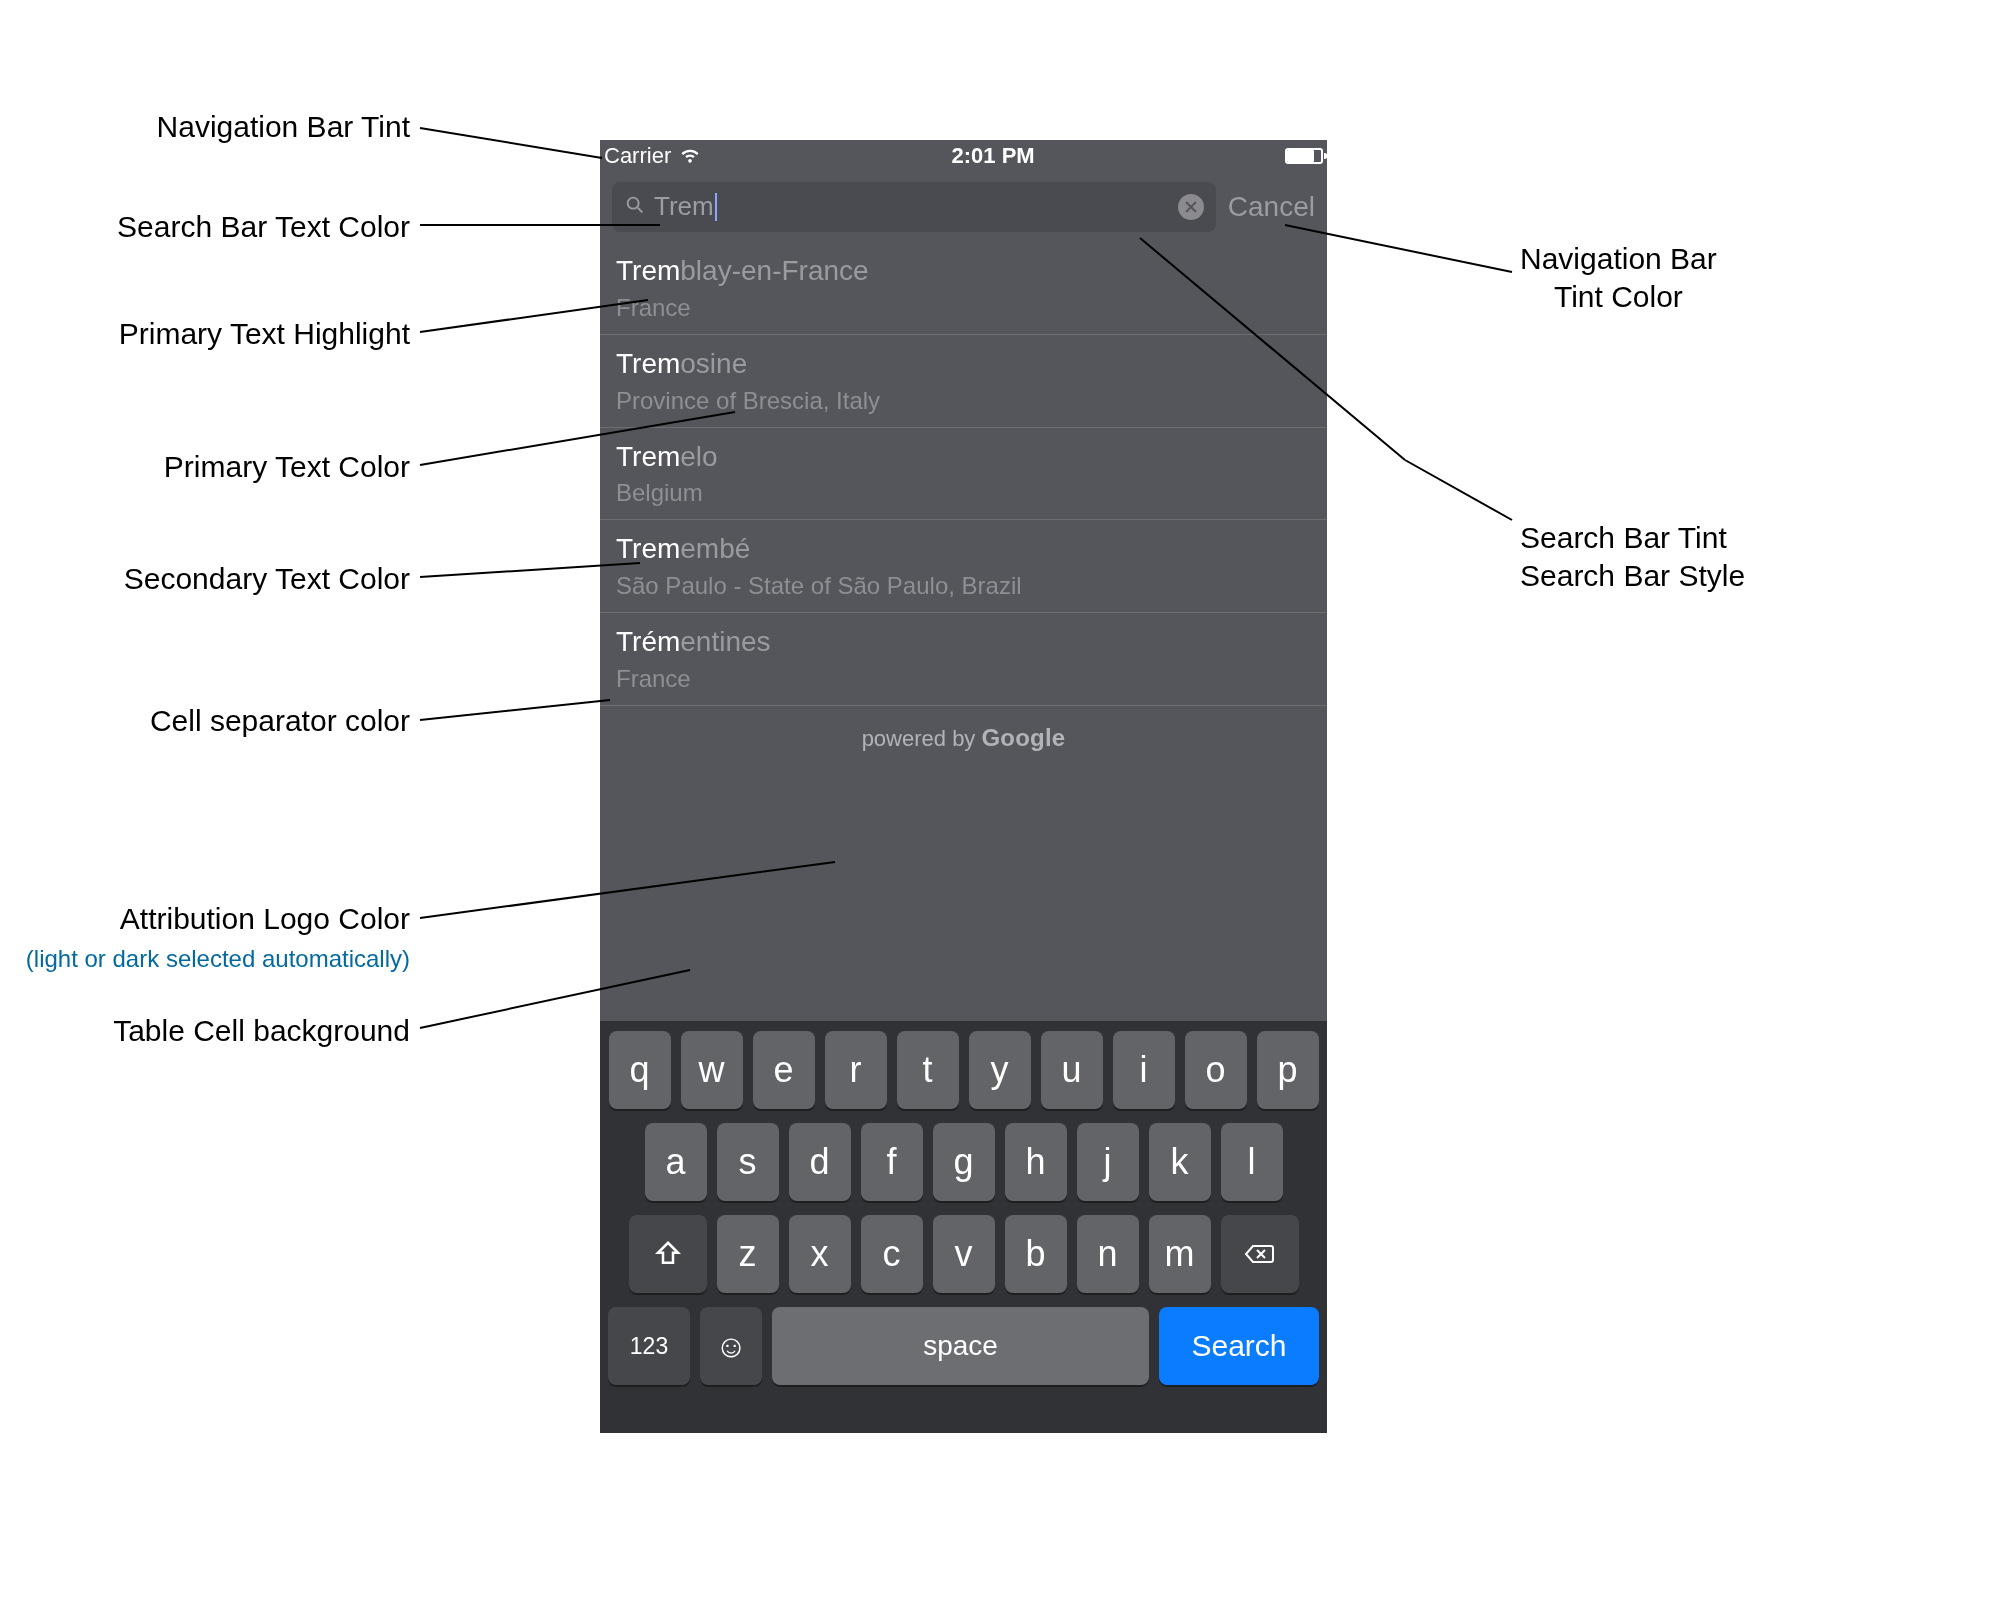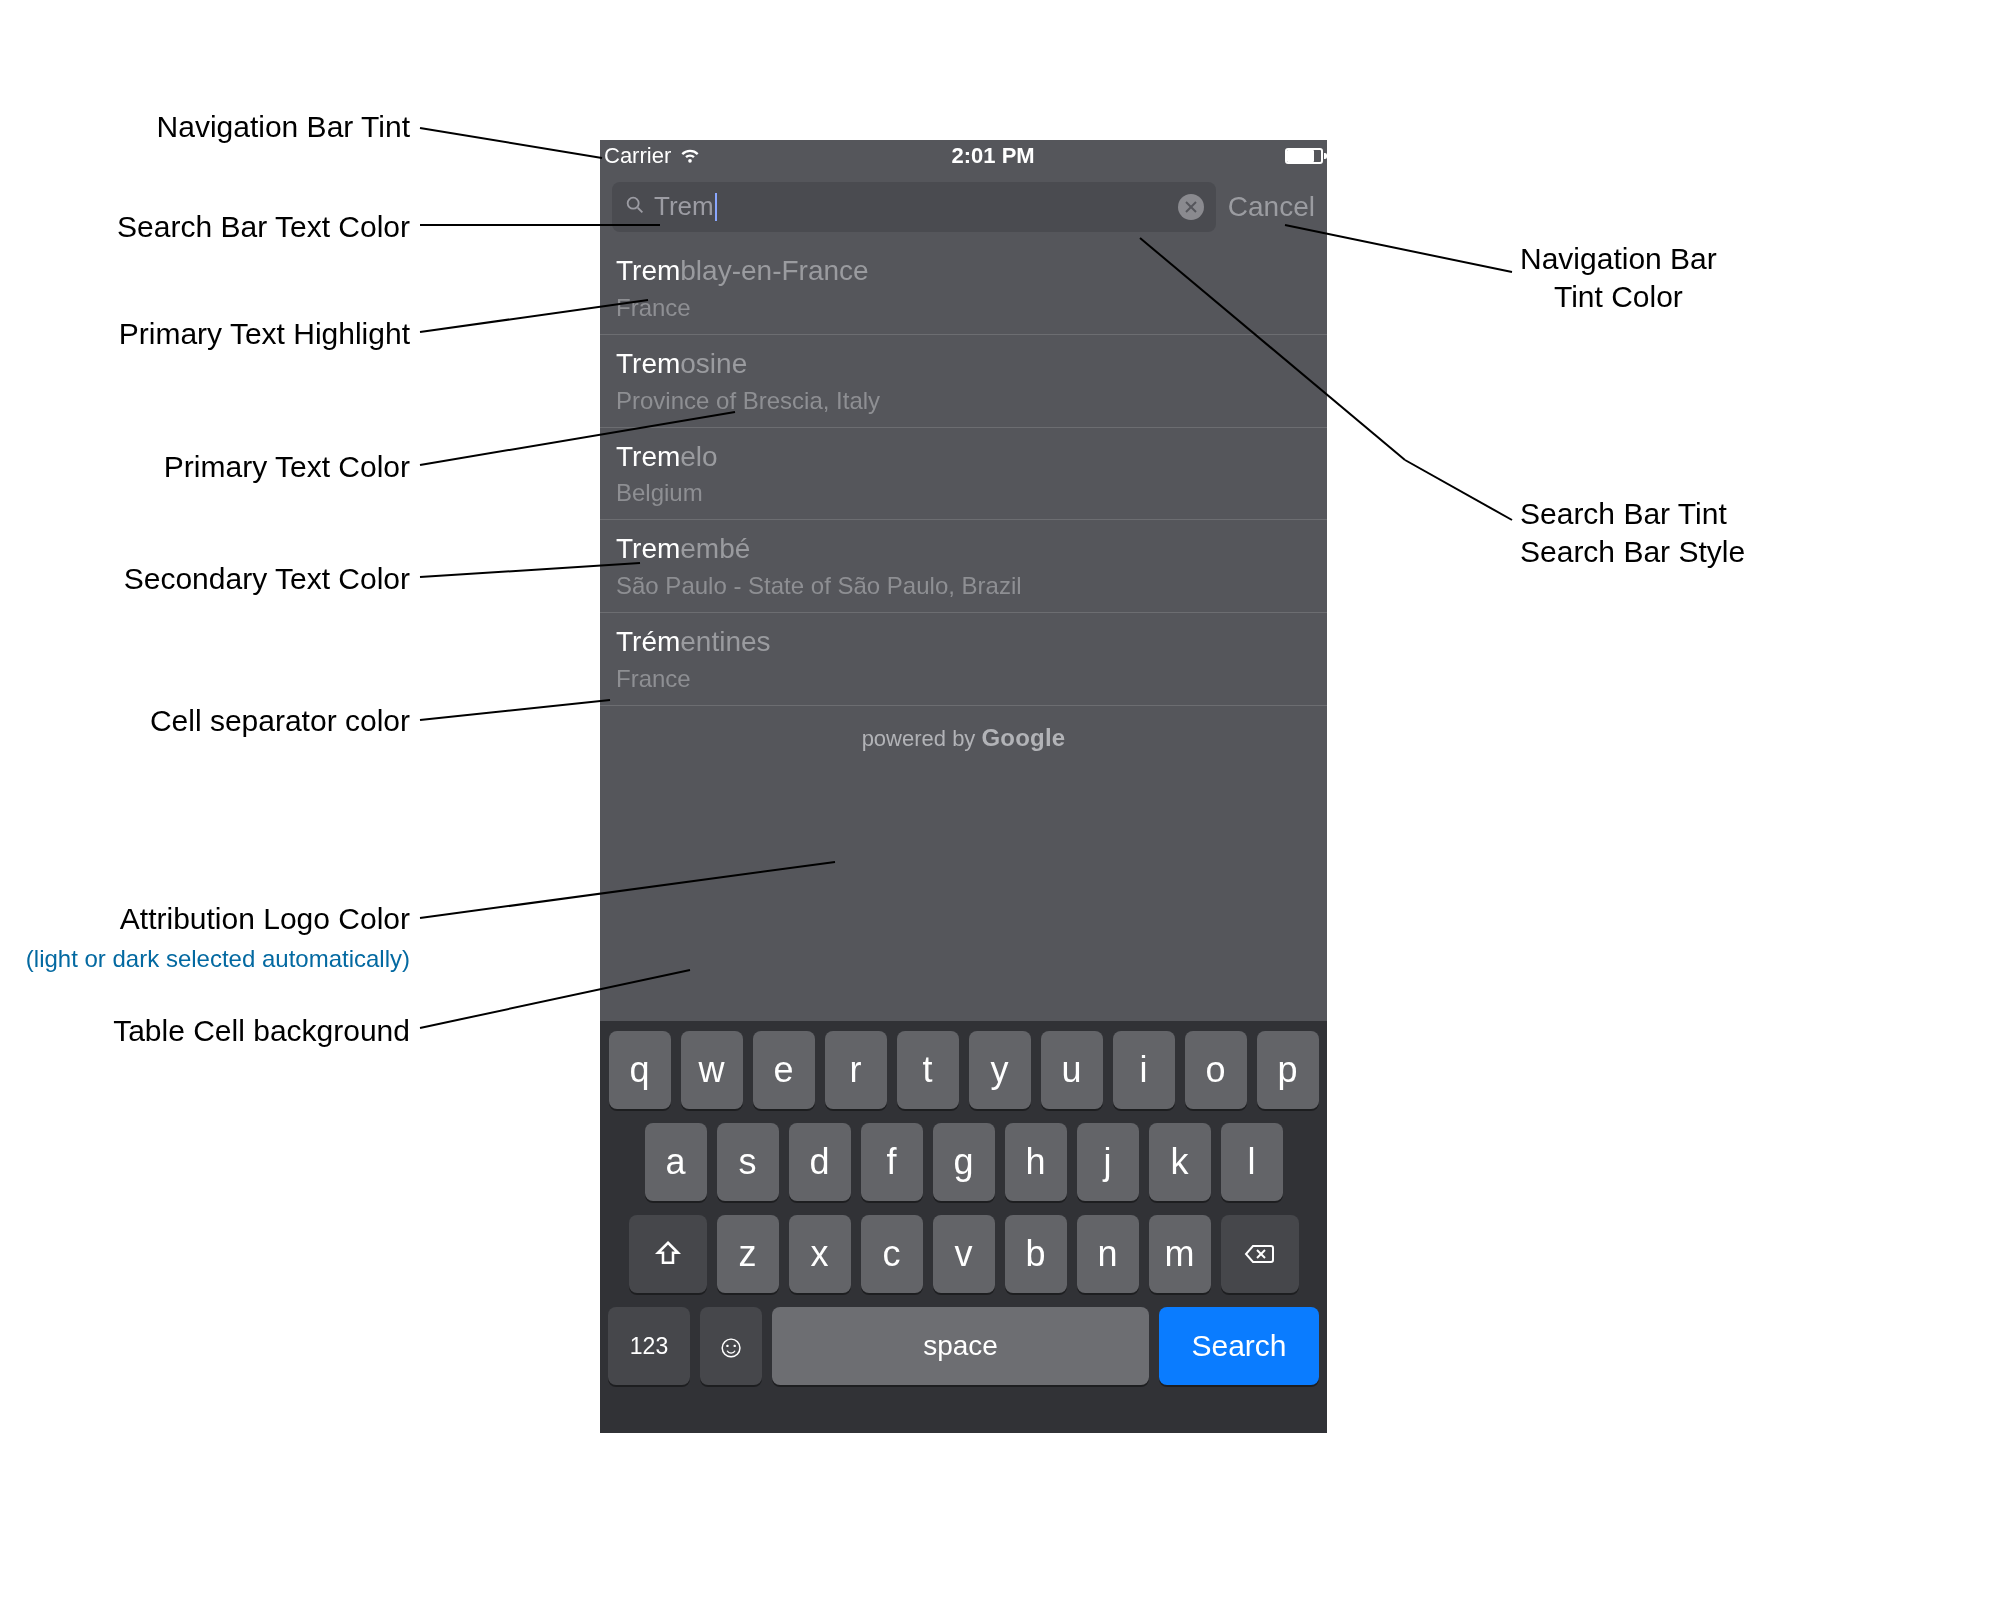--- a/index.html
+++ b/index.html
@@ -285,21 +285,21 @@
   <div class="callout" style="left:80px; top:702px; width:330px;">Cell separator color</div>
   <div class="callout" style="left:60px; top:900px; width:350px;">Attribution Logo Color</div>
   <div class="callout" style="left:-60px; top:938px; width:470px;"><span class="subnote">(light or dark selected automatically)</span></div>
   <div class="callout" style="left:60px; top:1012px; width:350px;">Table Cell background</div>
 
   <div class="callout right" style="left:1520px; top:240px;">
     <div style="white-space:pre-line; text-align:center;">Navigation Bar
 Tint Color</div>
   </div>
   <div class="callout right" style="left:1520px; top:495px;">
-    <div style="white-space:pre-line;">Search Bar Tint
+    <div style="white-space:pre-line;margin-top:24px;">Search Bar Tint
 Search Bar Style</div>
   </div>
 
   <svg class="lines">
 
     <line x1="420" y1="128" x2="602" y2="158"></line>
     <line x1="420" y1="225" x2="660" y2="225"></line>
     <line x1="420" y1="332" x2="648" y2="300"></line>
     <line x1="420" y1="465" x2="735" y2="412"></line>
     <line x1="420" y1="577" x2="640" y2="563"></line>

